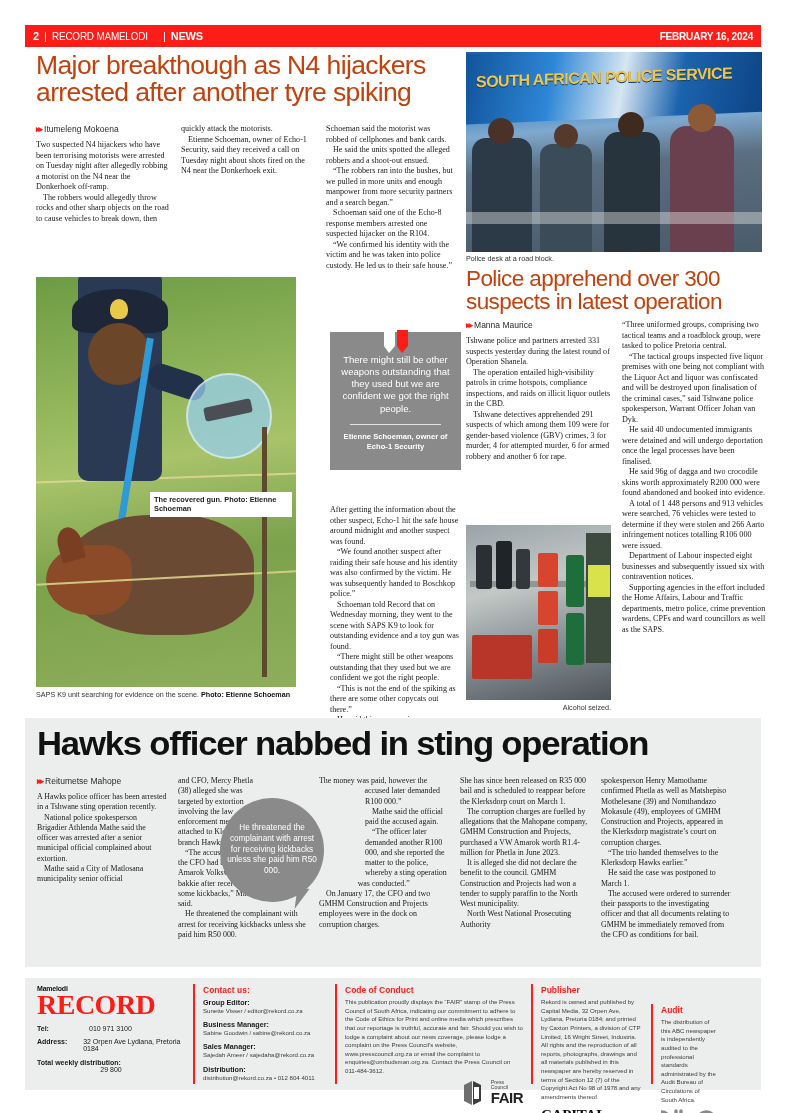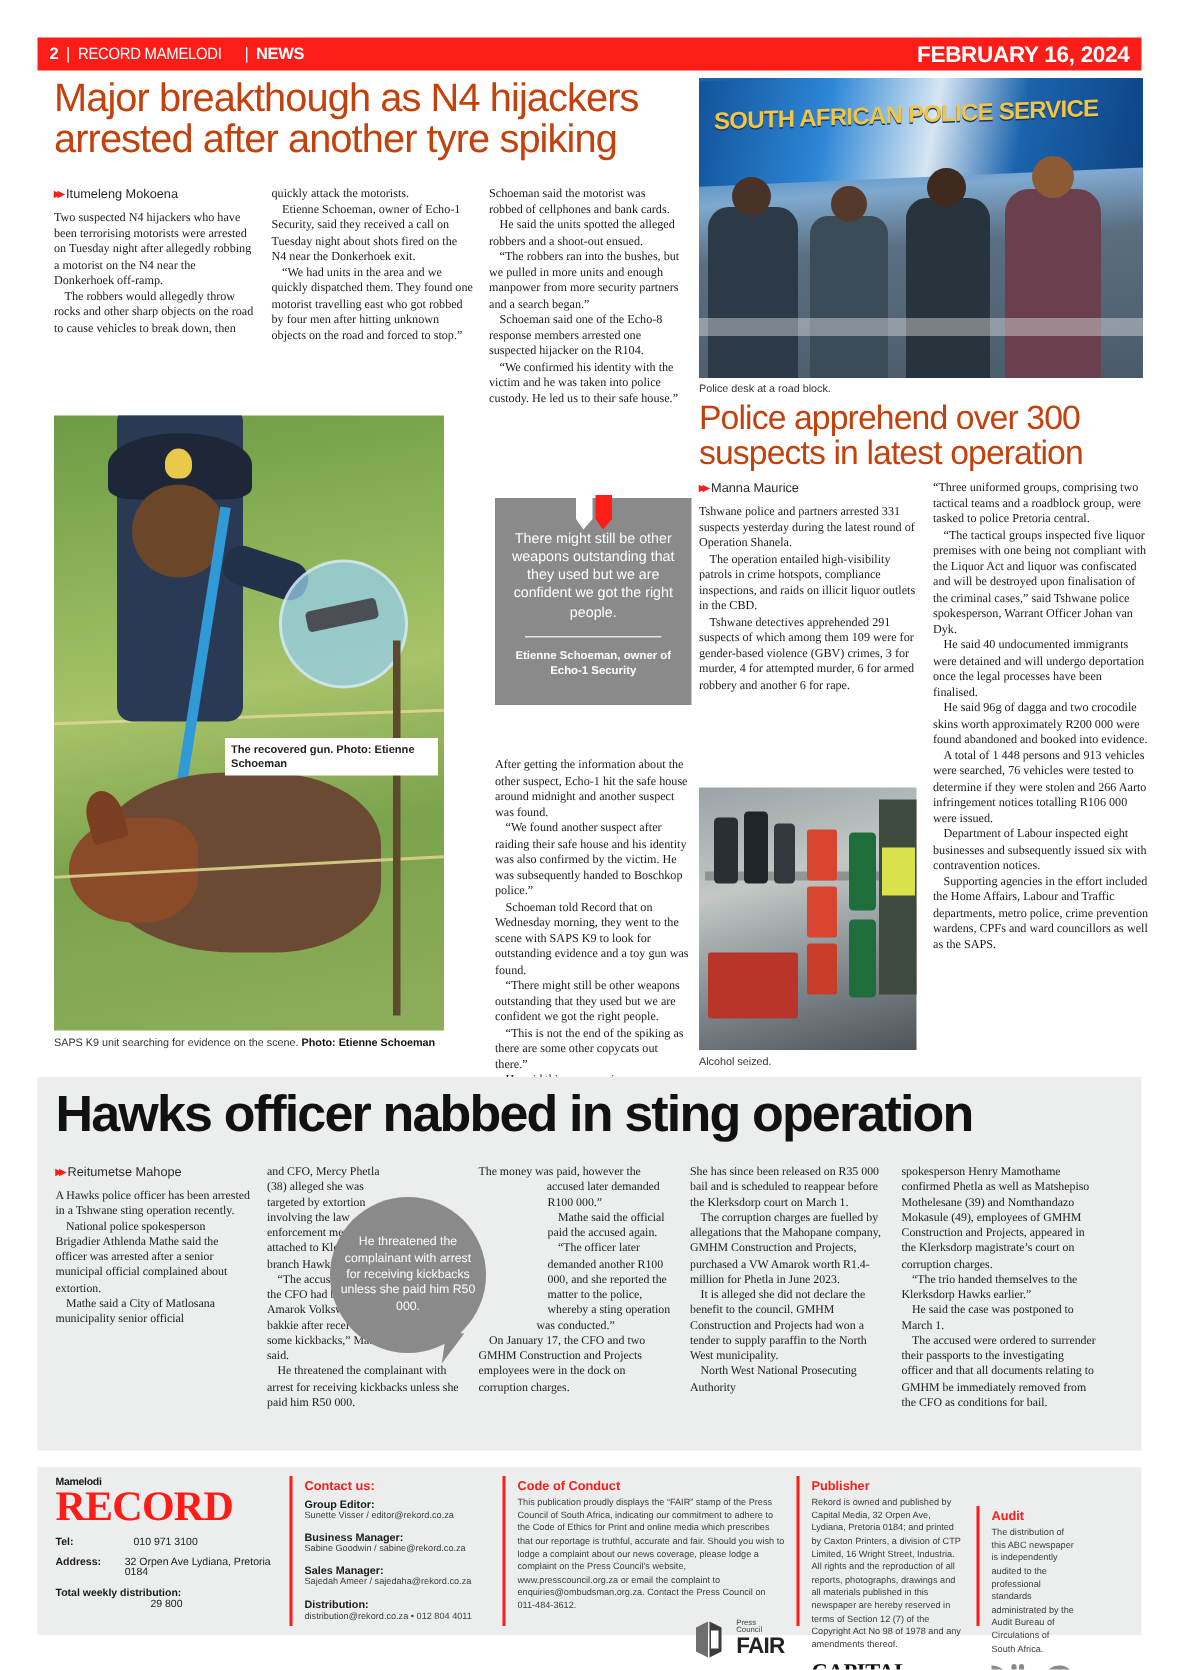--- a/index.html
+++ b/index.html
@@ -17,21 +17,21 @@
     background: #fc1c18; color: #ffffff;
     display: flex; align-items: center; justify-content: space-between;
     padding: 0 8px;
     font-family: "Liberation Sans", sans-serif;
   }
   .topbar-left { display:flex; align-items:center; gap:5px; font-size: 11px; letter-spacing:-0.2px;}
   .topbar-left .pg { font-weight: bold; }
   .topbar-left .sep { font-weight: normal; }
   .topbar-left .pub { font-weight: normal; transform: scaleX(0.9); transform-origin:left;}
   .topbar-left .sect { font-weight: bold; }
-  .topbar-right { font-size: 15px; font-weight: bold; letter-spacing:-0.2px;}
+  .topbar-right { font-size: 10px; font-weight: bold; letter-spacing:-0.2px;}
 
   
   .headline {
     font-family: "Liberation Sans", sans-serif;
     font-weight: normal;
     color: #c2410c;
     line-height: 1.0;
     letter-spacing: -0.6px;
   }
   .byline {
@@ -151,21 +151,21 @@
   .photo-alc .c1{position:absolute;left:72px;top:28px;width:20px;height:34px;background:#d8452f;border-radius:2px;}
   .photo-alc .c2{position:absolute;left:72px;top:66px;width:20px;height:34px;background:#d8452f;border-radius:2px;}
   .photo-alc .c3{position:absolute;left:72px;top:104px;width:20px;height:34px;background:#c93c28;border-radius:2px;}
   .photo-alc .g1{position:absolute;left:100px;top:30px;width:18px;height:52px;background:#1d6e3a;border-radius:3px;}
   .photo-alc .g2{position:absolute;left:100px;top:88px;width:18px;height:52px;background:#1d6e3a;border-radius:3px;}
   .photo-alc .cop{position:absolute;left:120px;top:8px;width:26px;height:130px;background:#3d4a3e;}
   .photo-alc .vest{position:absolute;left:122px;top:40px;width:22px;height:32px;background:#d9e24b;}
   .photo-alc .crate{position:absolute;left:6px;top:110px;width:60px;height:44px;background:#b8352a;border-radius:2px;}
   .cap-alc {
     position:absolute; left:466px; top:703px; width:145px;
-    font-family:"Liberation Sans", sans-serif; font-size:7.2px; color:#333;
+    font-family:"Liberation Sans", sans-serif; font-size:7.2px; color:#333;text-align:right;
   }
   .a2-col-right { position:absolute; left:622px; top:320px; width:144px; }
 
   
   .hawks {
     position:absolute; left:25px; top:718px; width:736px; height:249px;
     background:#eceded;
   }
   .hawks-head {
     position:absolute; left:12px; top:8px; width:712px;
@@ -269,21 +269,20 @@
       <div class="byline">
         <span class="arrows">▸▸</span>
         <span>Itumeleng Mokoena</span>
       </div>
       <p>Two suspected N4 hijackers who have been terrorising motorists were arrested on Tuesday night after allegedly robbing a motorist on the N4 near the Donkerhoek off-ramp.</p>
       <p>The robbers would allegedly throw rocks and other sharp objects on the road to cause vehicles to break down, then</p>
     </div>
     <div class="body-col">
       <p>quickly attack the motorists.</p>
       <p>Etienne Schoeman, owner of Echo-1 Security, said they received a call on Tuesday night about shots fired on the N4 near the Donkerhoek exit.</p>
-      <p>“We had units in the area and we quickly dispatched them. They found one motorist travelling east who got robbed by four men after hitting unknown objects on the road and forced to stop.”</p>
     </div>
     <div class="body-col a1-col3">
       <p>Schoeman said the motorist was robbed of cellphones and bank cards.</p>
       <p>He said the units spotted the alleged robbers and a shoot-out ensued.</p>
       <p>“The robbers ran into the bushes, but we pulled in more units and enough manpower from more security partners and a search began.”</p>
       <p>Schoeman said one of the Echo-8 response members arrested one suspected hijacker on the R104.</p>
       <p>“We confirmed his identity with the victim and he was taken into police custody. He led us to their safe house.”</p>
     </div>
   </div>
 

